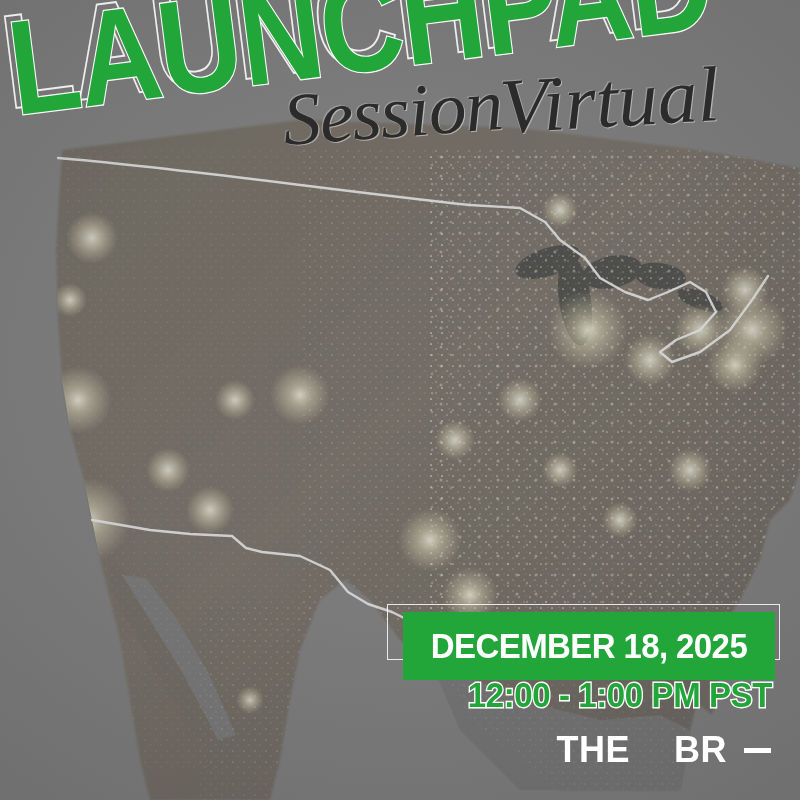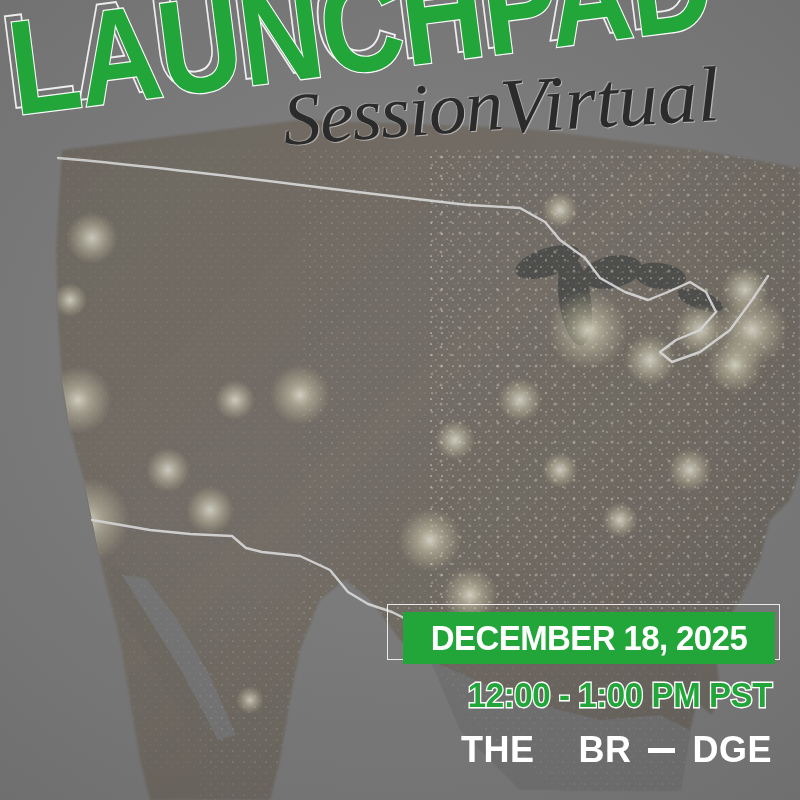--- a/index.html
+++ b/index.html
@@ -149,21 +149,21 @@
     height: 56px;
     border: 1.5px solid rgba(255,255,255,.85);
     box-sizing: border-box;
     pointer-events: none;
   }
   .date-band {
     position: absolute;
     left: 403px;
     top: 612px;
     width: 372px;
-    height: 52px;
+    height: 68px;
     background: #22a63a;
     display: flex;
     align-items: center;
     justify-content: center;
   }
   .date-text {
     font-family: "Liberation Sans", sans-serif;
     font-weight: 700;
     font-size: 33px;
     letter-spacing: -.6px;
@@ -384,16 +384,15 @@
     <span class="date-text">DECEMBER 18, 2025</span>
   </div>
 
   <div class="time-text">12:00 - 1:00 PM PST</div>
 
   <div class="logo">
     <span class="logo-part">THE</span>
     <span class="logo-gap"></span>
     <span class="logo-part">BR</span>
     <span class="logo-dash"></span>
-    <span class="logo-part">DGE</span>
   </div>
 
 </div>
 
 </body></html>

